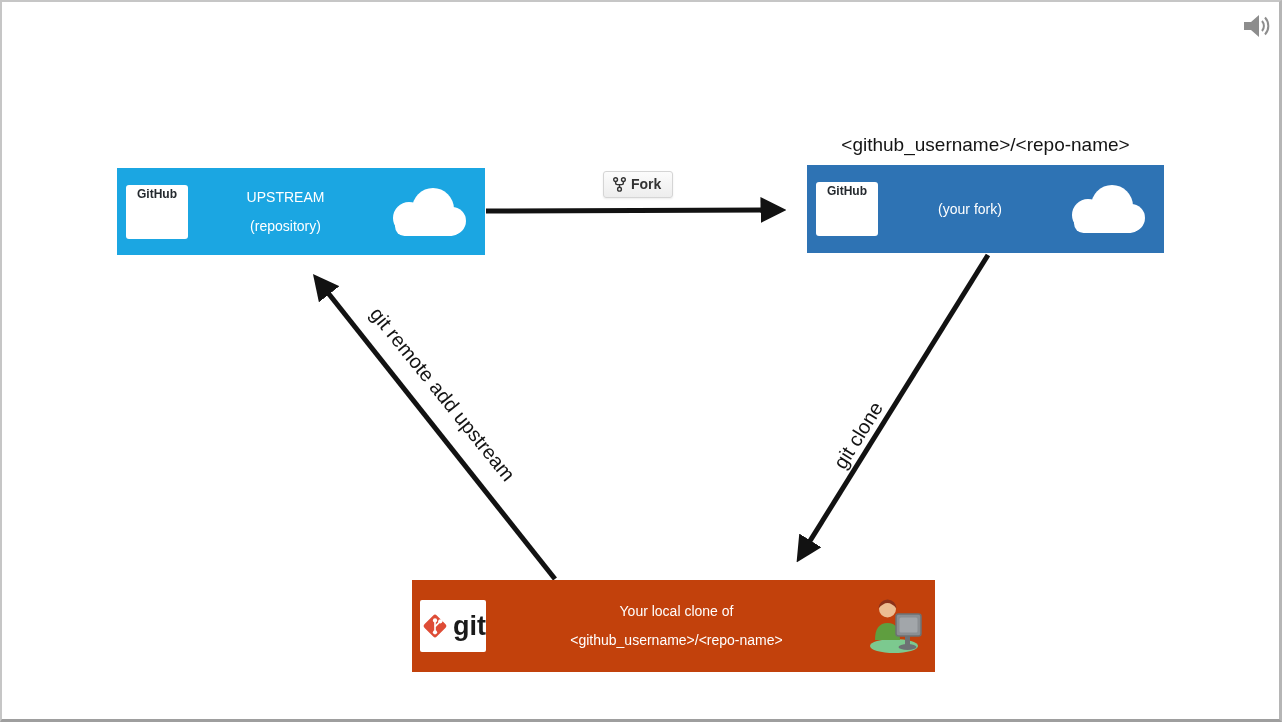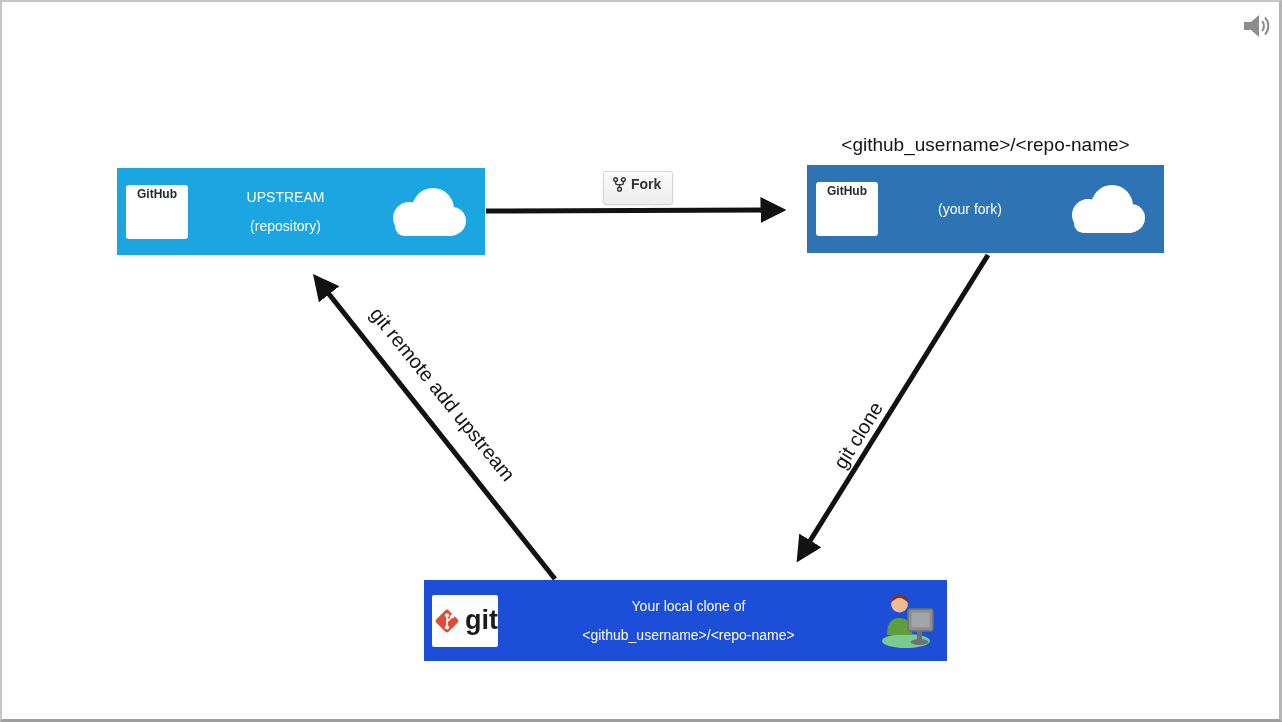--- a/index.html
+++ b/index.html
@@ -14,39 +14,39 @@
   }
   .speaker{position:absolute;top:10px;left:1239px;width:32px;height:28px;}
   .caption{position:absolute;font-size:19px;color:#141414;text-align:center;white-space:nowrap;}
   .cap-upstream{left:115px;top:138px;width:368px;}
   .cap-origin{left:805px;top:132px;width:357px;}
   .node{
     position:absolute;display:flex;align-items:center;color:#ffffff;z-index:3;
   }
   .node-upstream{left:115px;top:166px;width:368px;height:87px;background:#1ba6e2;}
   .node-origin{left:805px;top:163px;width:357px;height:88px;background:#2e73b4;}
-  .node-local{left:410px;top:578px;width:523px;height:81px;background:#1d4ed8;margin-left:12px;}
+  .node-local{left:410px;top:578px;width:523px;height:92px;background:#c2410c;}
   .node-text{flex:1;text-align:center;line-height:29px;font-size:14px;}
   .gh-badge{
     width:62px;height:54px;margin-left:9px;background:#ffffff;border-radius:3px;
     display:flex;flex-direction:column;align-items:center;justify-content:flex-start;
     padding-top:3px;box-sizing:border-box;flex:0 0 auto;gap:44px;
   }
   .gh-badge .gh-word{font-size:12px;font-weight:700;color:#24292e;line-height:13px;}
   .git-badge{
     width:66px;height:52px;margin-left:8px;background:#ffffff;border-radius:2px;
     display:flex;align-items:center;justify-content:center;gap:3px;flex:0 0 auto;
   }
   .git-badge .git-word{font-size:27px;font-weight:700;color:#1a1a1a;line-height:27px;}
   .cloud{flex:0 0 auto;margin-right:14px;}
   .person{flex:0 0 auto;margin-right:10px;}
   .fork-btn{
     position:absolute;left:601px;top:169px;z-index:4;
     display:inline-flex;align-items:center;gap:5px;
-    padding:4px 11px 12px 9px;font-size:14px;font-weight:700;color:#333333;
+    padding:4px 11px 5px 9px;font-size:14px;font-weight:700;color:#333333;
     background:linear-gradient(#fcfcfc,#ededed);
     border:1px solid #d5d5d5;border-radius:3px;
     box-shadow:0 1px 2px rgba(0,0,0,.08);
   }
   .arrows{position:absolute;left:0;top:0;z-index:2;}
   .edge-label{
     position:absolute;font-size:20px;color:#141414;white-space:nowrap;z-index:2;
     transform-origin:left top;
   }
   .lbl-remote{left:381px;top:301px;transform:rotate(51deg);}

